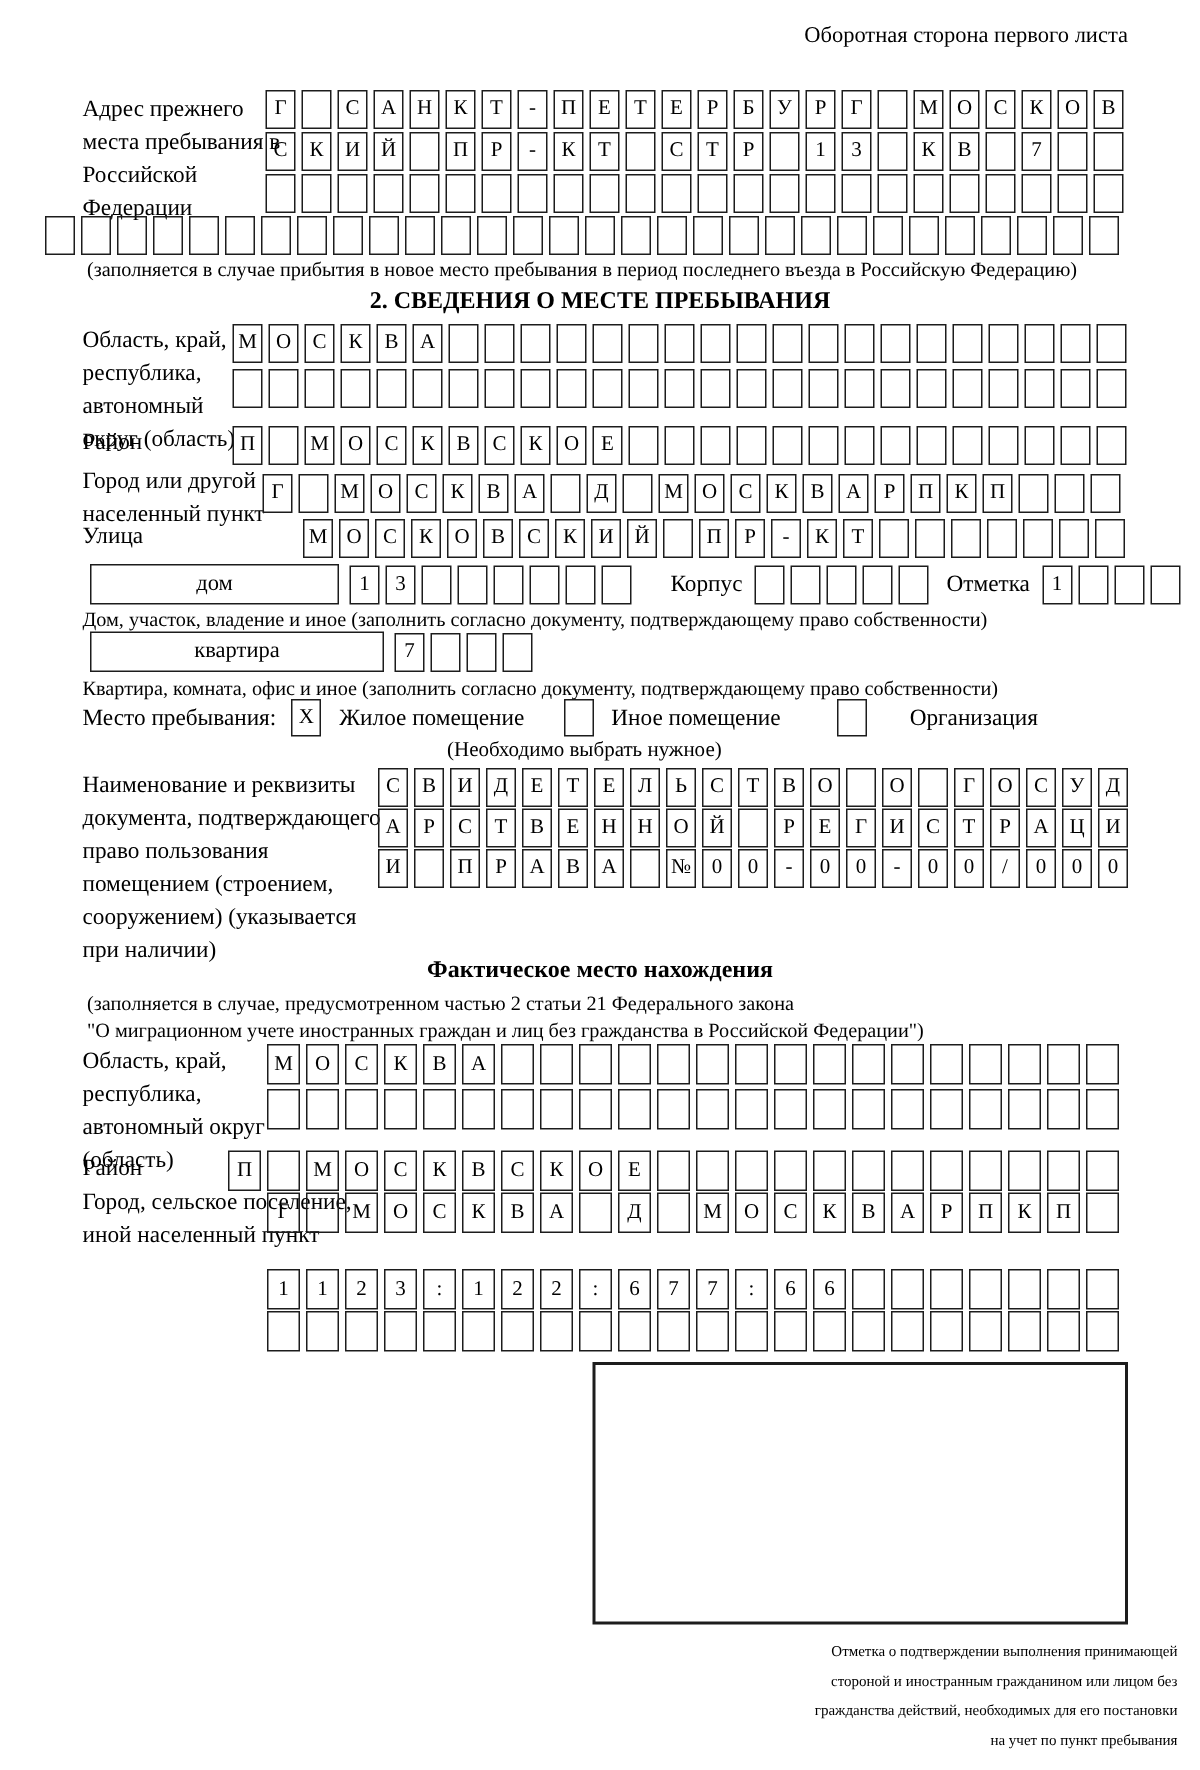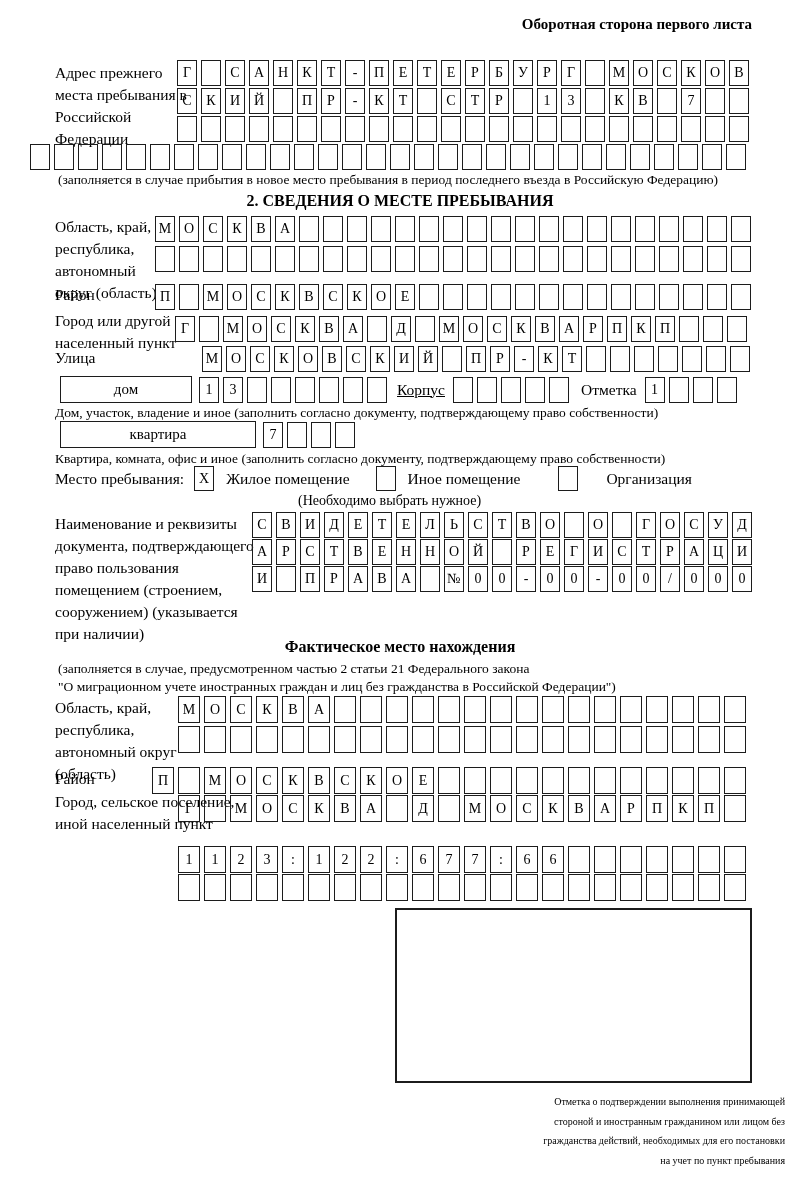--- a/index.html
+++ b/index.html
@@ -8,21 +8,21 @@
   .cellrow{position:absolute;display:flex;gap:4px;}
   .cells-inline{display:flex;gap:4px;}
   .cell{flex:0 0 auto;width:20px;height:26px;border:1.6px solid #1c1c1c;box-sizing:border-box;
         display:flex;align-items:center;justify-content:center;font-size:14px;line-height:1;}
   .big .cell{width:22px;height:27px;}
   .label{position:absolute;font-size:15.5px;line-height:22px;}
   .ilabel{font-size:15.5px;white-space:nowrap;}
   .caption{position:absolute;font-size:13.5px;line-height:17px;}
   .center{left:15px;width:100%;text-align:left;margin-left:43px;}
   .sect-title{position:absolute;left:0;width:100%;text-align:center;font-weight:bold;font-size:16px;}
-  .side-note{position:absolute;font-size:15px;font-weight:bold;}
+  .side-note{position:absolute;font-size:15px;}
   .wide-box{box-sizing:border-box;border:1.6px solid #1c1c1c;height:27px;
             display:flex;align-items:center;justify-content:center;font-size:15px;}
   .inline-row{position:absolute;display:flex;align-items:center;}
   .checkbox{flex:0 0 auto;width:20px;height:25px;border:1.6px solid #1c1c1c;box-sizing:border-box;
             display:flex;align-items:center;justify-content:center;font-size:14px;}
   .stamp{position:absolute;border:2px solid #1c1c1c;box-sizing:border-box;background:#fff;}
 </style>
 </head>
 <body>
 
@@ -279,32 +279,32 @@
       <span class="cell"></span>
       <span class="cell"></span>
       <span class="cell"></span>
       <span class="cell"></span>
       <span class="cell"></span>
       <span class="cell"></span>
       <span class="cell"></span>
     </div>
 
   <div class="inline-row" style="left:60px;top:376px;">
-    <div class="wide-box" style="width:132px;">дом</div>
+    <div class="wide-box" style="width:166px;">дом</div>
     <div class="cells-inline" style="margin-left:7px;">
         <span class="cell">1</span>
         <span class="cell">3</span>
         <span class="cell"></span>
         <span class="cell"></span>
         <span class="cell"></span>
         <span class="cell"></span>
         <span class="cell"></span>
         <span class="cell"></span>
       </div>
-    <div class="ilabel" style="margin:0 8px 0 10px;text-decoration:underline;">Корпус</div>
+    <div class="ilabel" style="margin:0 8px 0 26px;">Корпус</div>
     <div class="cells-inline">
         <span class="cell"></span>
         <span class="cell"></span>
         <span class="cell"></span>
         <span class="cell"></span>
         <span class="cell"></span>
       </div>
     <div class="ilabel" style="margin:0 8px 0 12px;">Отметка</div>
     <div class="cells-inline">
         <span class="cell">1</span>

